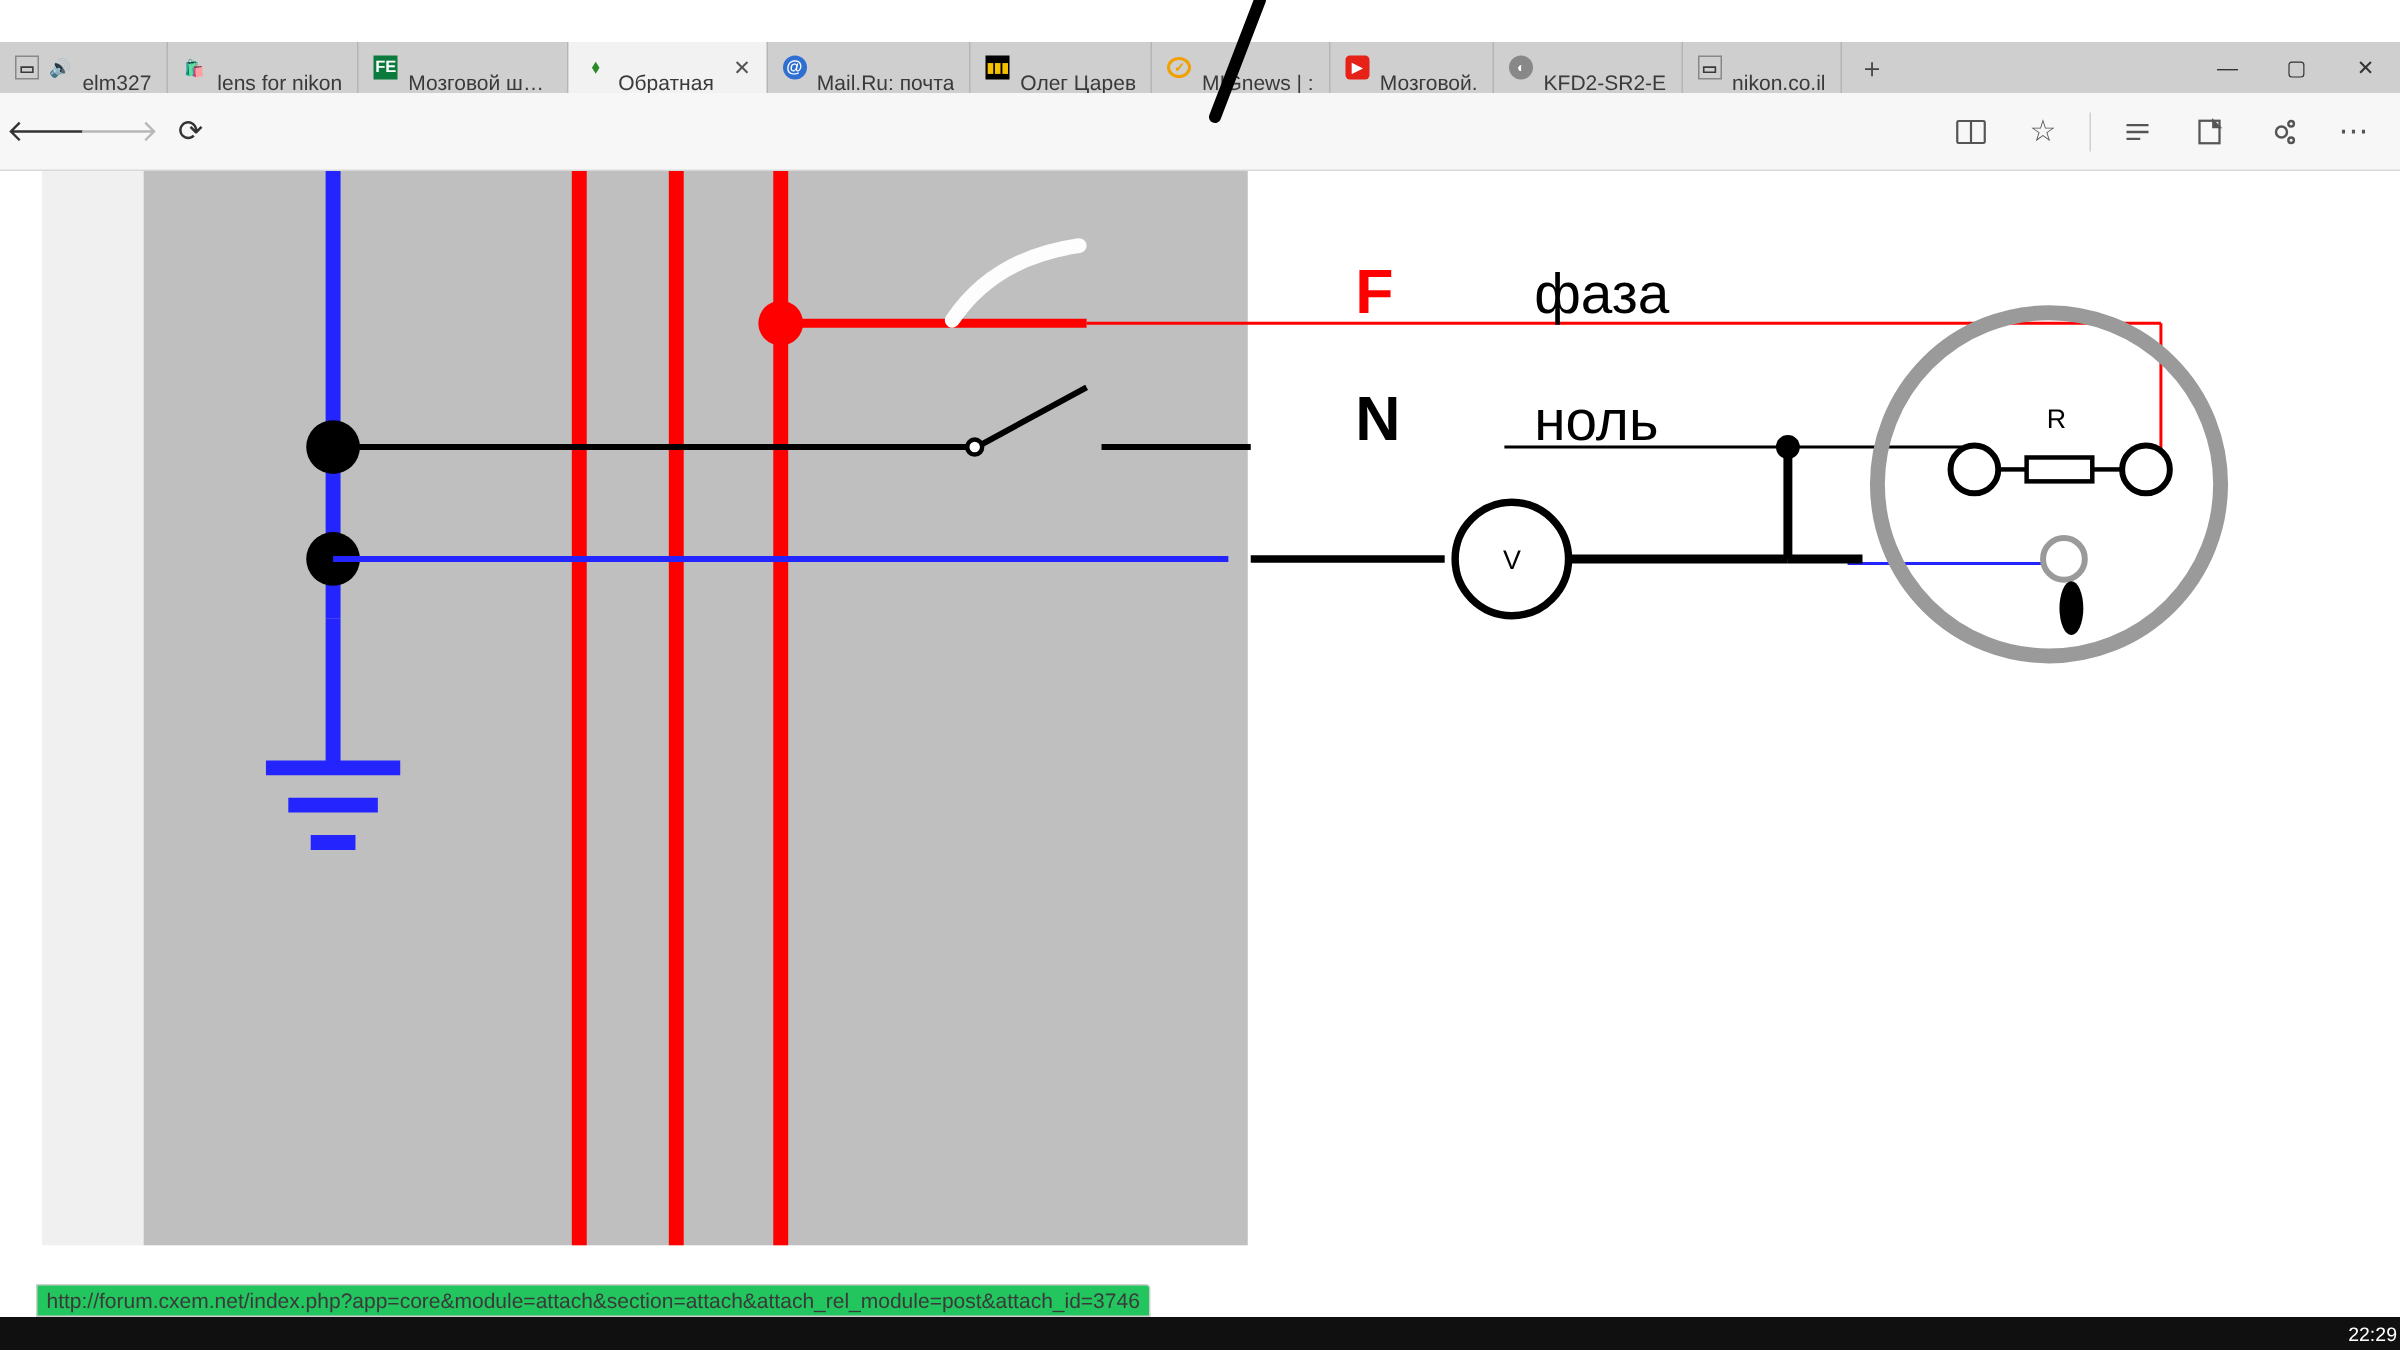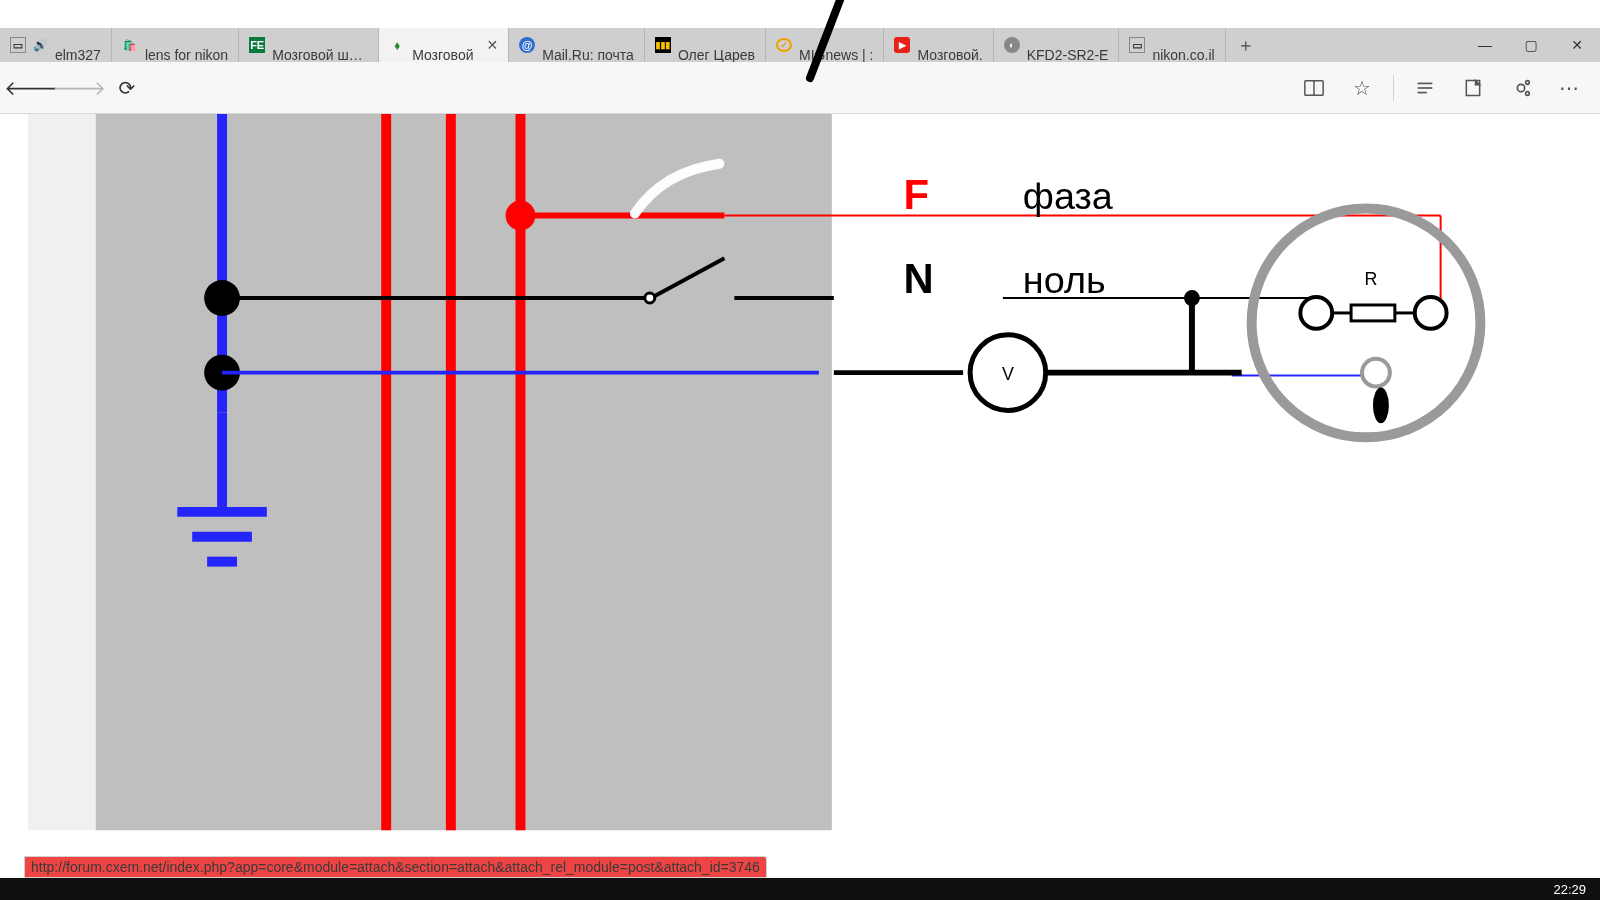--- a/index.html
+++ b/index.html
@@ -20,24 +20,24 @@
   .nav{width:42px;height:42px;display:flex;align-items:center;justify-content:center;color:#333;font-size:20px;cursor:pointer;border-radius:2px;}
   .nav.dim{color:#b8b8b8;}
   .urlbox{flex:0 0 auto;margin-left:10px;font-size:17px;color:#3b3b3b;display:flex;align-items:center;gap:14px;}
   .urlsep{width:1px;height:22px;background:#cfcfcf;}
   .spacer{flex:1;}
   .ricon{width:42px;height:42px;display:flex;align-items:center;justify-content:center;color:#555;font-size:20px;cursor:pointer;}
   .vsep{width:1px;height:26px;background:#d0d0d0;margin:0 4px;}
   
   .page{position:absolute;left:24px;right:24px;top:114px;bottom:30px;background:#fff;}
   
-  .status{position:absolute;left:24px;bottom:22px;background:#ef4444;color:#3a3a3a;font-size:14px;padding:2px 6px;border:1px solid #d0d0d0;border-top-right-radius:3px;}
+  .status{position:absolute;left:24px;bottom:22px;background:#22c55e;color:#3a3a3a;font-size:14px;padding:2px 6px;border:1px solid #d0d0d0;border-top-right-radius:3px;}
   
   .taskbar{position:absolute;left:0;right:0;bottom:0;height:22px;background:#101010;color:#fff;display:flex;align-items:center;}
-  .clock{margin-left:auto;margin-right:14px;font-size:13px;}
+  .clock{margin-left:auto;margin-right:2px;font-size:13px;}
 
   
   .svgwrap{position:absolute;inset:0;}
 
   
   .sq{stroke:#fdfdfd;stroke-width:10;stroke-linecap:round;fill:none;}
 
 </style>
 </head>
 <body>
@@ -53,21 +53,21 @@
     <div class="tab">
       <span class="fav">🛍️</span>
       <span class="lbl">lens for nikon</span>
     </div>
     <div class="tab">
       <span class="fav" style="background:#0a7a3d;color:#fff;font-size:11px;font-weight:bold">FE</span>
       <span class="lbl">Мозговой штурм</span>
     </div>
     <div class="tab active">
       <span class="fav" style="color:#2a8a2a">⬧</span>
-      <span class="lbl">Мозговой</span>
+      <span class="lbl">Обратная</span>
       <span class="x">✕</span>
     </div>
     <div class="tab">
       <span class="fav" style="background:#2f6fd1;color:#fff;border-radius:50%">@</span>
       <span class="lbl">Mail.Ru: почта</span>
     </div>
     <div class="tab">
       <span class="fav" style="background:#000;color:#f5c000;font-size:9px">▮▮▮</span>
       <span class="lbl">Олег Царев</span>
     </div>

